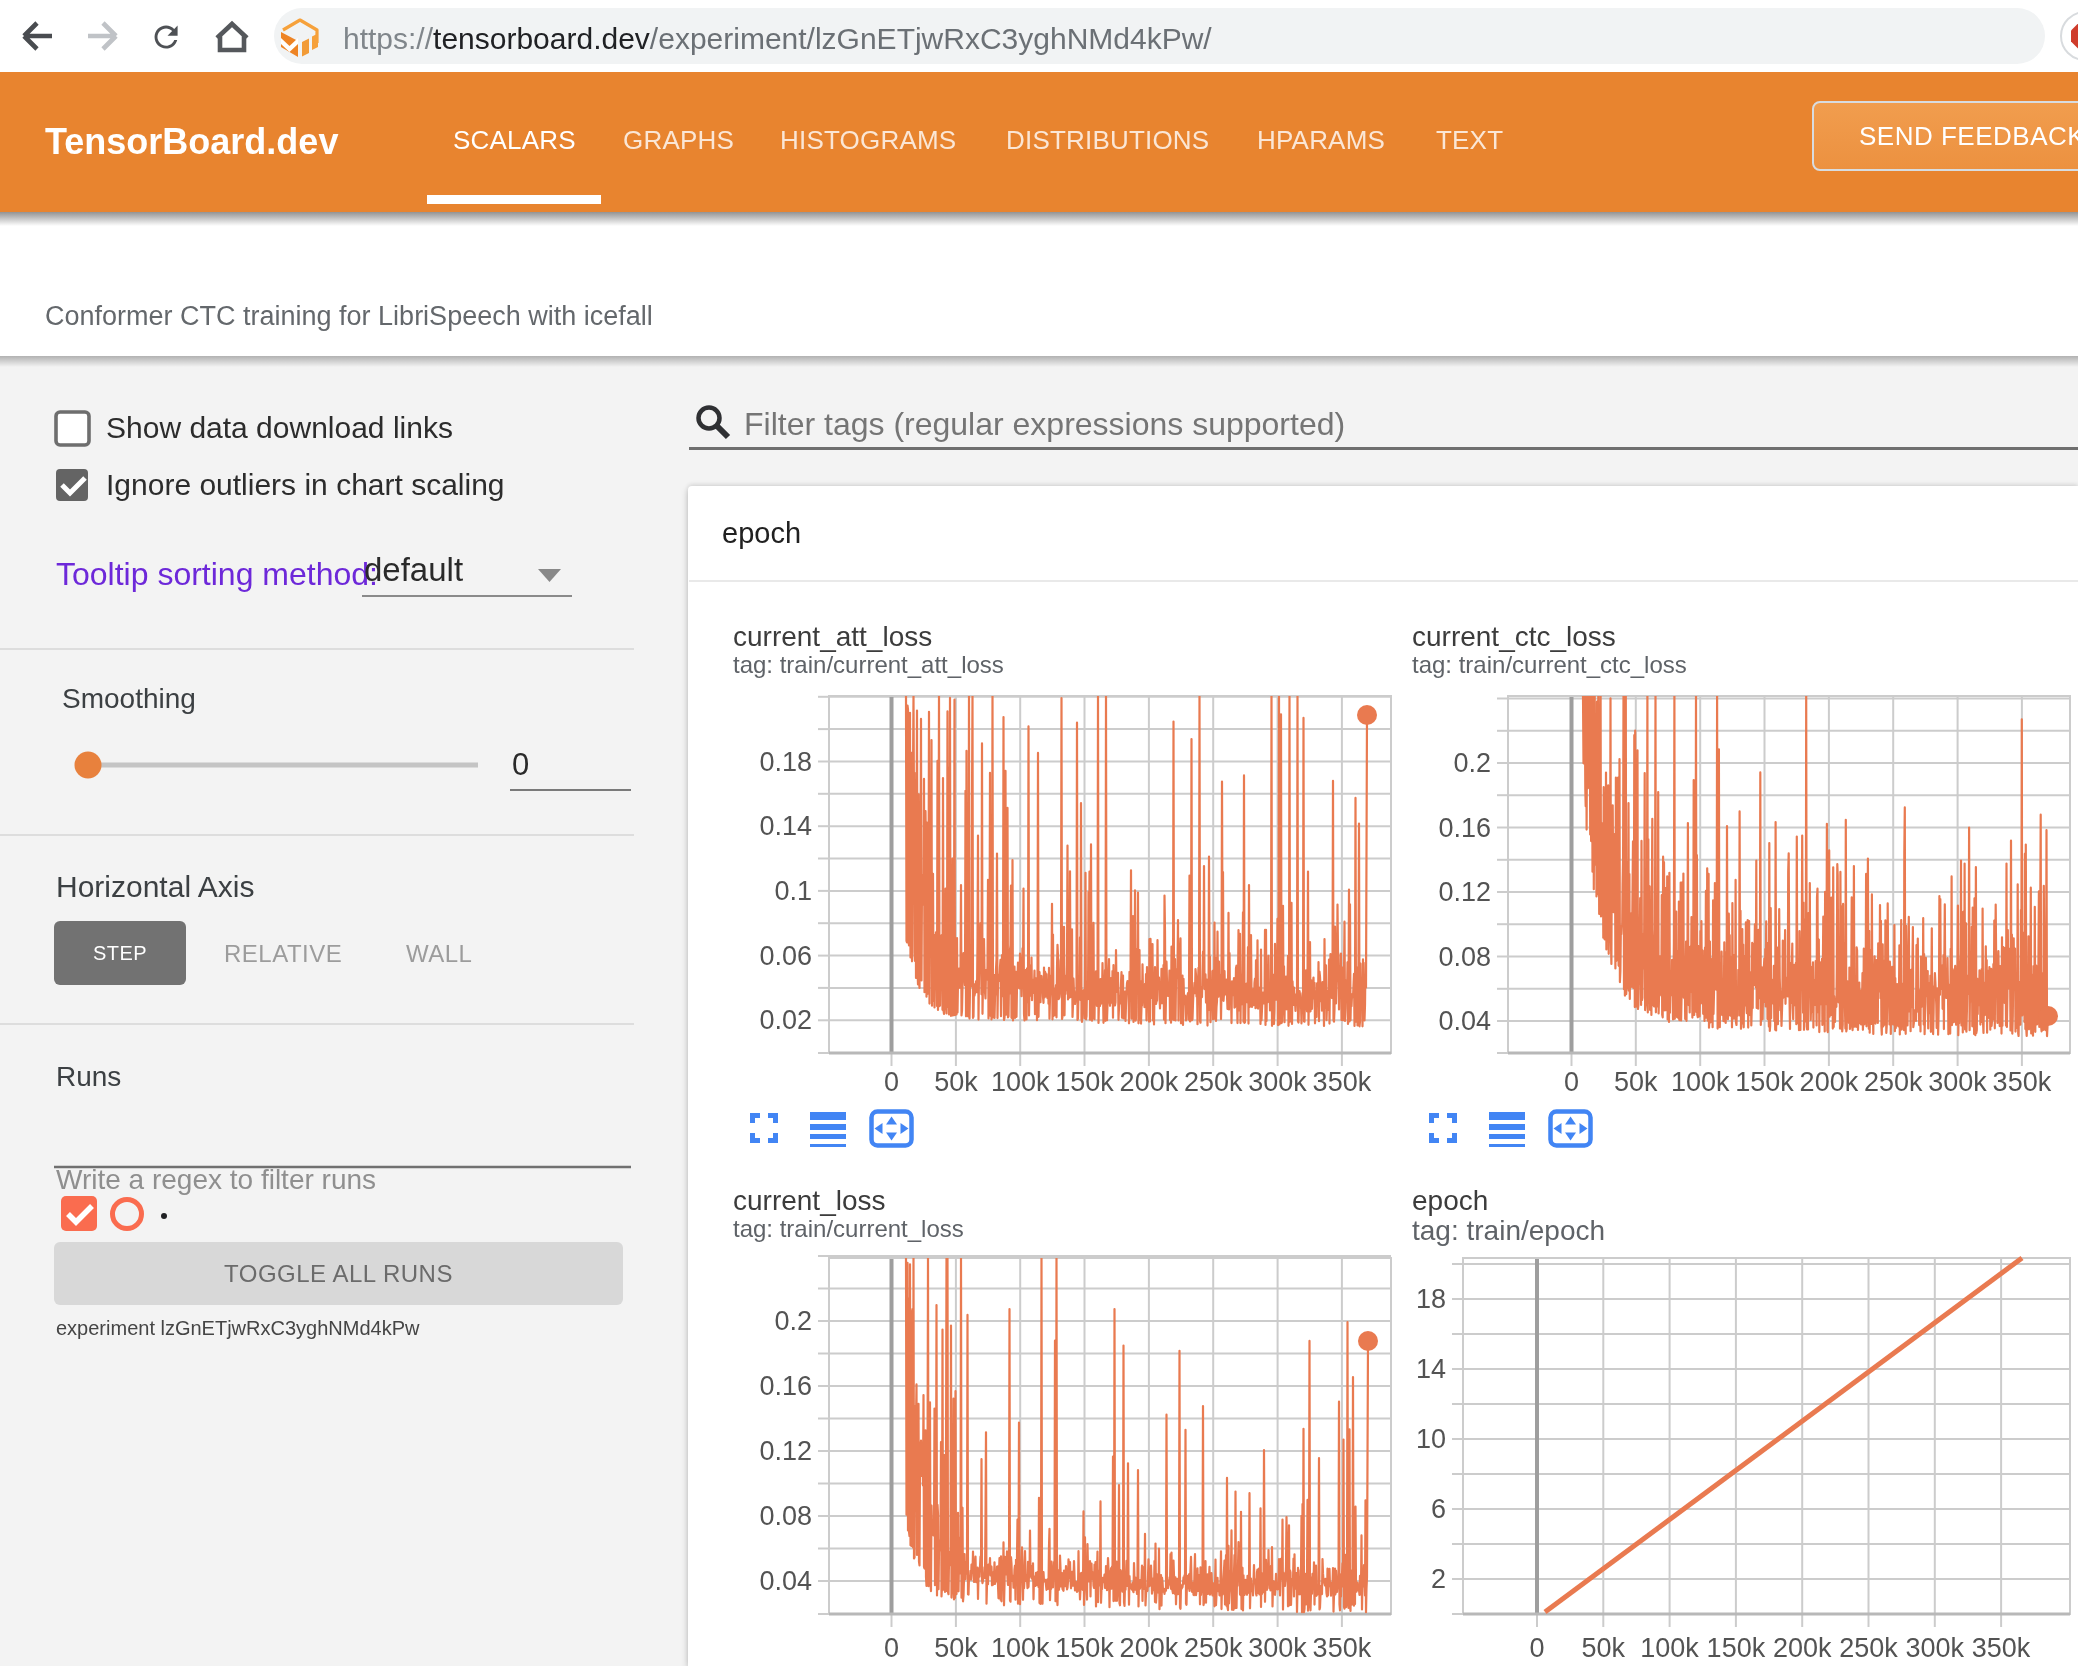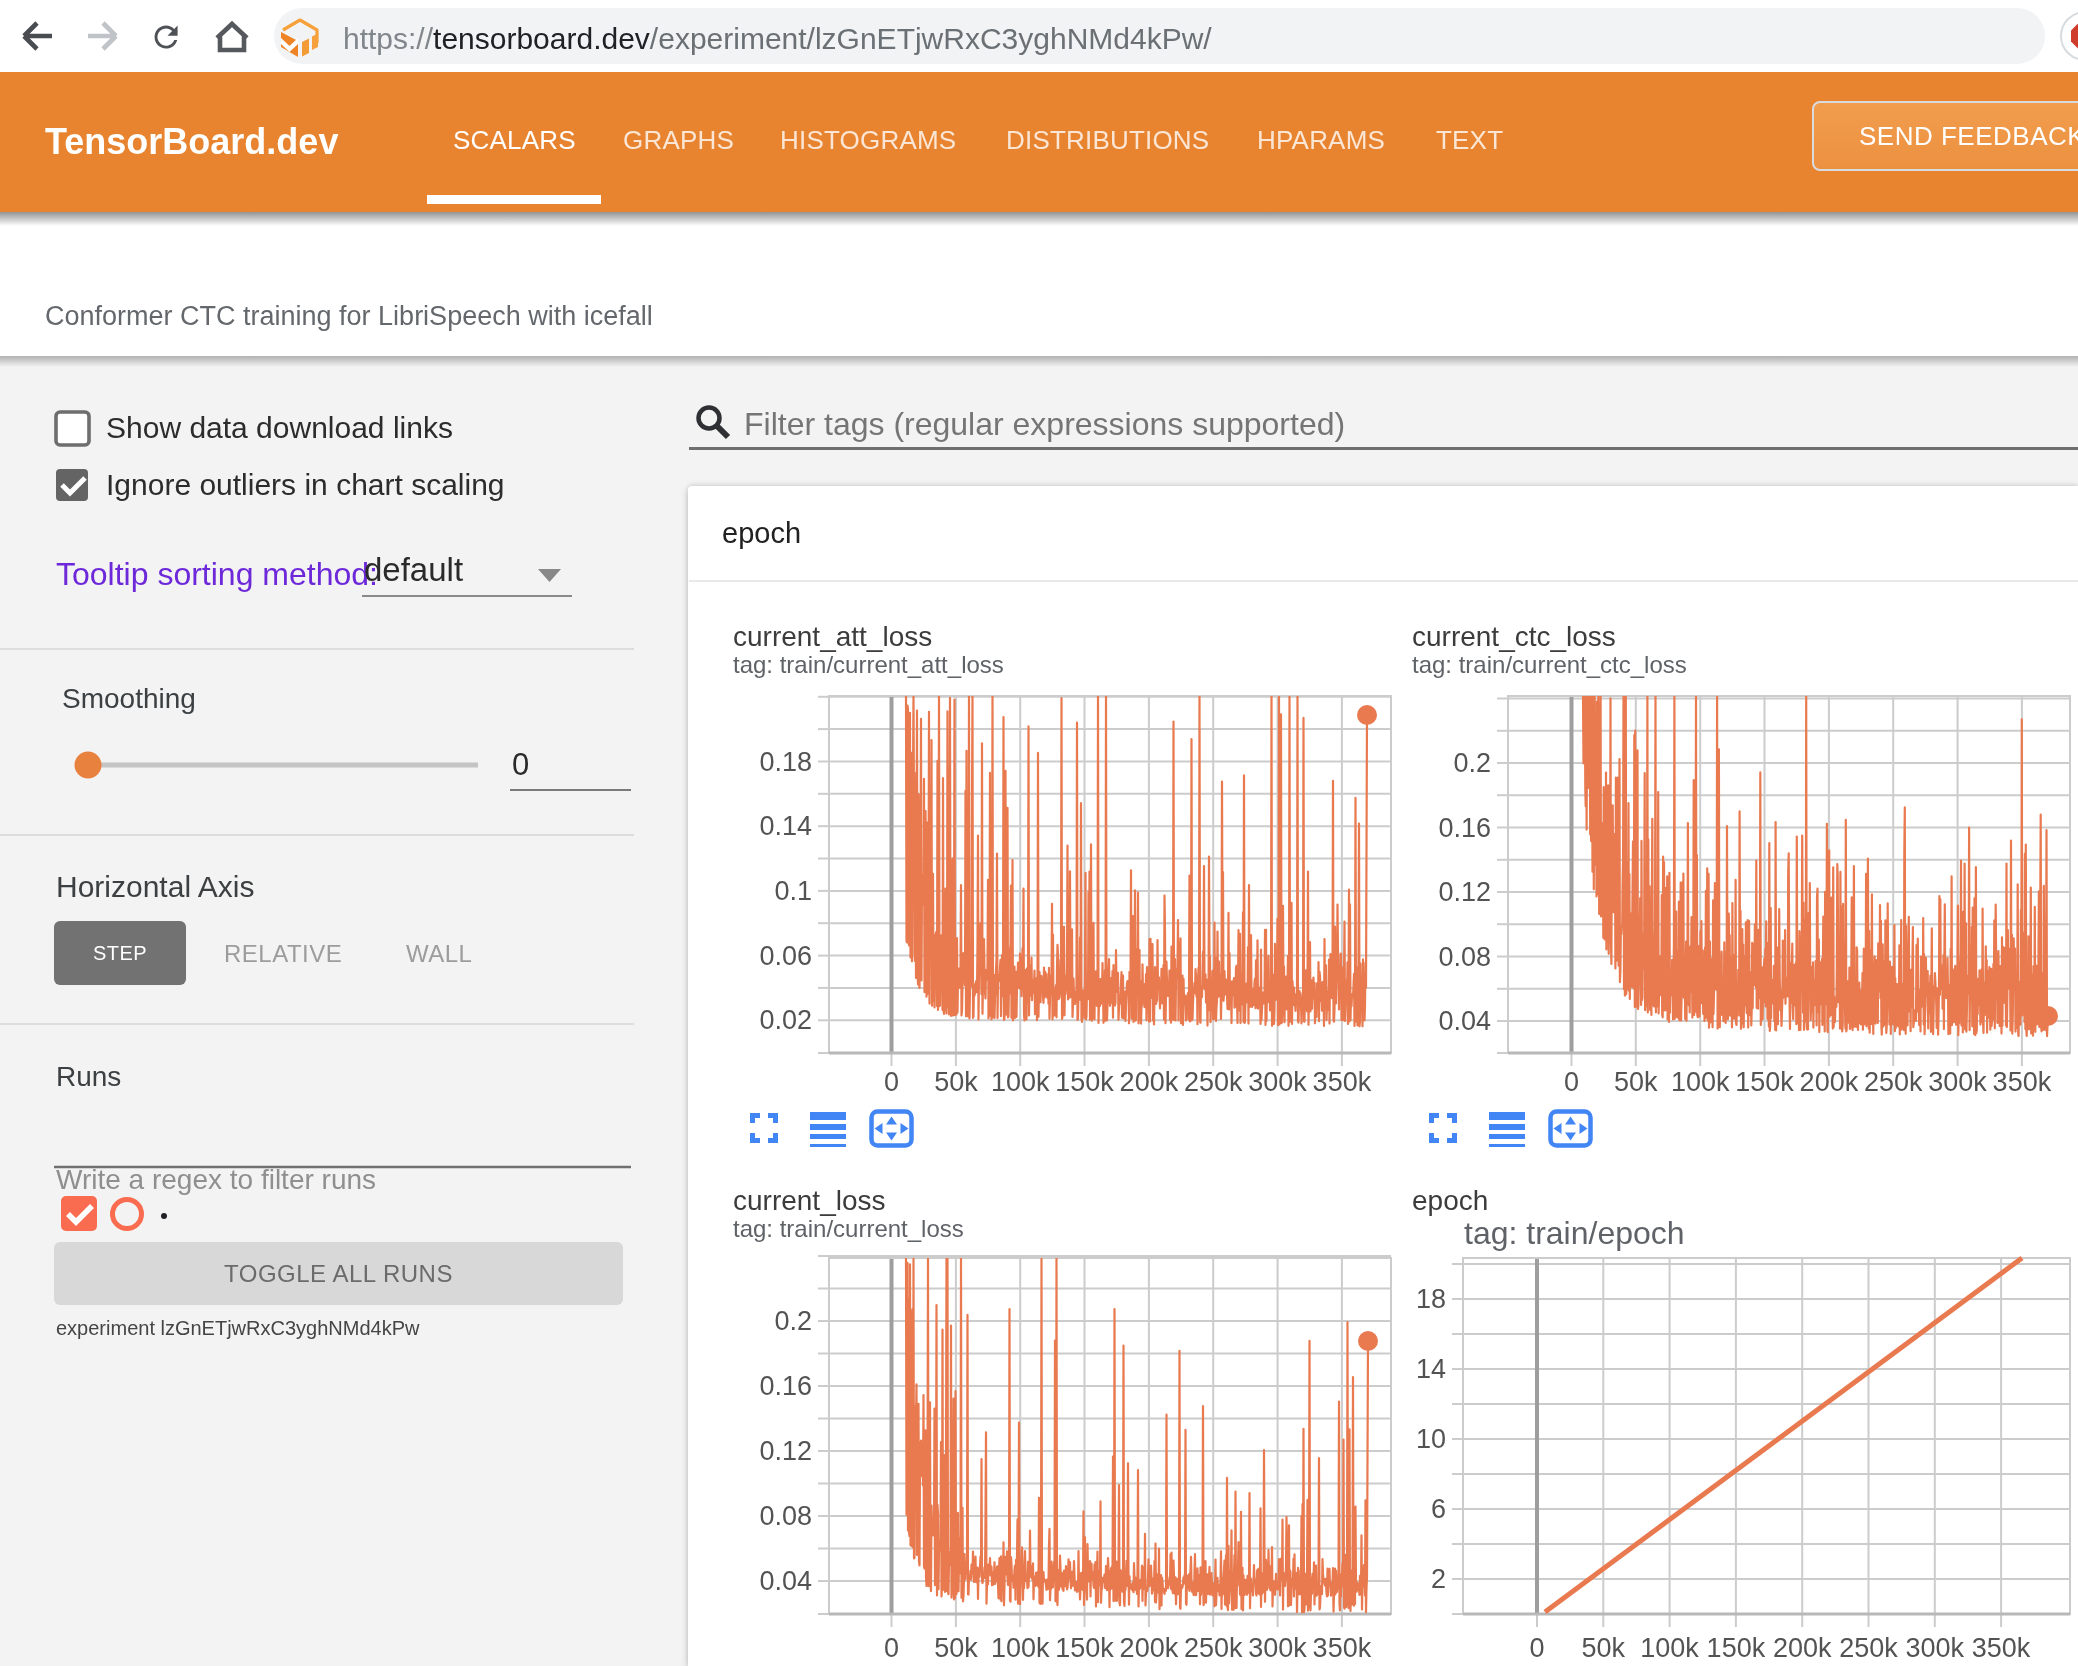--- a/index.html
+++ b/index.html
@@ -98,21 +98,21 @@
 <div class="abs" style="left:722px;top:486px;height:95px;display:flex;align-items:center;font-size:29px;color:#212121;">epoch</div>
 <div class="abs" style="left:689px;top:580px;width:1389px;height:2px;background:#e9e9e9;"></div>
 
 <div class="abs" style="left:733px;top:621px;font-size:28px;color:#3c3c3c;">current_att_loss</div>
 <div class="abs" style="left:733px;top:651px;font-size:24px;color:#5f6368;">tag: train/current_att_loss</div>
 <div class="abs" style="left:1412px;top:621px;font-size:28px;color:#3c3c3c;">current_ctc_loss</div>
 <div class="abs" style="left:1412px;top:651px;font-size:24px;color:#5f6368;">tag: train/current_ctc_loss</div>
 <div class="abs" style="left:733px;top:1185px;font-size:28px;color:#3c3c3c;">current_loss</div>
 <div class="abs" style="left:733px;top:1215px;font-size:24px;color:#5f6368;">tag: train/current_loss</div>
 <div class="abs" style="left:1412px;top:1185px;font-size:28px;color:#3c3c3c;">epoch</div>
-<div class="abs" style="left:1464px;top:1215px;font-size:32px;color:#5f6368;">tag: train/epoch</div>
+<div class="abs" style="left:1412px;top:1215px;font-size:28px;color:#5f6368;">tag: train/epoch</div>
 
 <svg width="2078" height="1666" viewBox="0 0 2078 1666" style="position:absolute;left:0;top:0" font-family="Liberation Sans, sans-serif">
 <clipPath id="pc1">
       <rect x="829" y="696.0" width="562" height="357.0"></rect>
     </clipPath>
 <clipPath id="pc2">
       <rect x="1508" y="696.0" width="562" height="357.0"></rect>
     </clipPath>
 <clipPath id="pc3">
       <rect x="829" y="1258.0" width="562" height="356.0"></rect>

